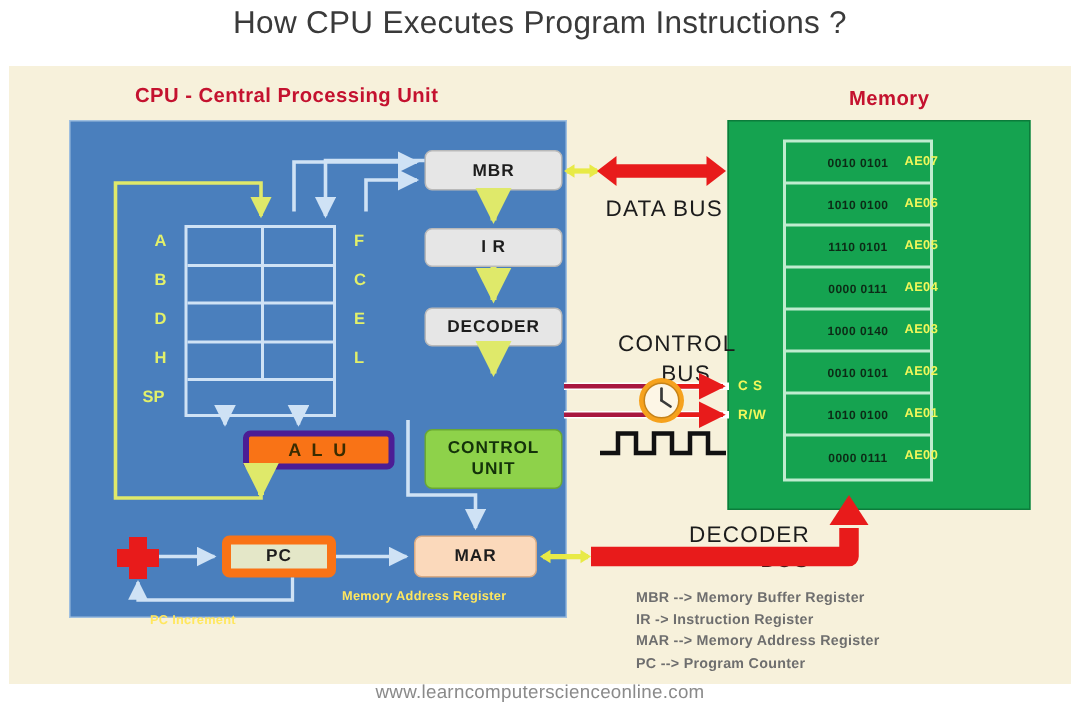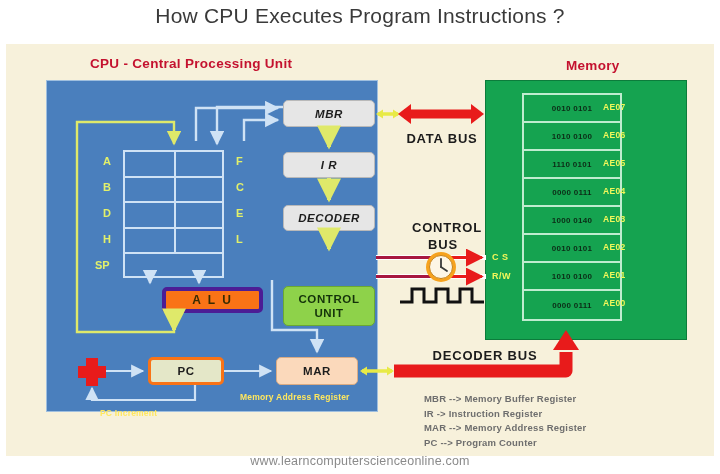--- a/index.html
+++ b/index.html
@@ -55,37 +55,37 @@
   .reglab.r{left:236px;}
 
   
   .box{
     position:absolute;box-sizing:border-box;
     display:flex;align-items:center;justify-content:center;
     font-weight:bold;text-align:center;
     border-radius:5px;
     font-size:11.5px;color:#1d1d1d;letter-spacing:.6px;
   }
-  .gray{background:#e6e6e6;border:1px solid #b9b9b9;font-style:italic;}
+  .gray{background:#e6e6e6;border:1px solid #b9b9b9;}
   .alu{background:#f97316;border:4px solid #4c1d95;color:#3a2c00;font-size:12px;letter-spacing:2px;margin-left:38px;}
   .cu{background:#8ed24a;border:1px solid #6aa832;color:#14320a;line-height:1.25;flex-direction:column;}
-  .pc{background:#e4e7c8;border:3px solid #f97316;}
+  .pc{background:#e4e7c8;border:6px solid #f97316;}
   .mar{background:#fbd9bb;border:1px solid #d9ab84;}
 
   #mbr{left:283px;top:100px;width:92px;height:27px;}
   #ir{left:283px;top:152px;width:92px;height:26px;}
   #decoder{left:283px;top:205px;width:92px;height:26px;}
   #cu{left:283px;top:254px;width:92px;height:40px;margin-top:32px;}
   #alu{left:124px;top:287px;width:101px;height:26px;}
   #pc{left:148px;top:357px;width:76px;height:28px;}
   #mar{left:276px;top:357px;width:82px;height:28px;}
 
   
   .ycap{position:absolute;color:#ffe75e;font-weight:bold;font-size:8.5px;letter-spacing:.2px;}
-  #mar-cap{left:240px;top:392px;}
+  #mar-cap{left:228px;top:392px;}
   #pc-cap{left:100px;top:408px;}
 
   
   #mem-box{
     position:absolute;left:485px;top:80px;width:200px;height:258px;
     background:#15a350;border:1px solid #0c7c3b;
   }
   #mem-cells{
     position:absolute;left:522px;top:93px;width:100px;height:228px;
     border:2px solid #bfeccf;box-sizing:border-box;
@@ -94,21 +94,21 @@
     height:28px;border-bottom:2px solid #bfeccf;box-sizing:border-box;
     display:flex;align-items:center;justify-content:center;
     font-size:8px;font-weight:bold;color:#0c2b16;letter-spacing:.3px;
   }
   .mcell:last-child{border-bottom:none;}
   .maddr{
     position:absolute;left:603px;color:#f2f75a;font-weight:bold;font-size:8.5px;letter-spacing:.3px;
   }
 
   
-  .buslab{position:absolute;font-weight:bold;color:#1c1c1c;font-size:13px;letter-spacing:.8px;text-align:center;}
+  .buslab{position:absolute;font-weight:normal;color:#1c1c1c;font-size:15px;letter-spacing:.8px;text-align:right;}
   #data-bus-lab{left:402px;top:131px;width:80px;}
   #ctrl-bus-lab{left:412px;top:220px;width:62px;line-height:1.3;}
   #addr-bus-lab{left:430px;top:348px;width:110px;}
 
   
   .csrw{position:absolute;color:#f2f75a;font-weight:bold;font-size:9px;letter-spacing:.5px;}
   #cs-lab{left:492px;top:252px;}
   #rw-lab{left:492px;top:271px;}
 
   

